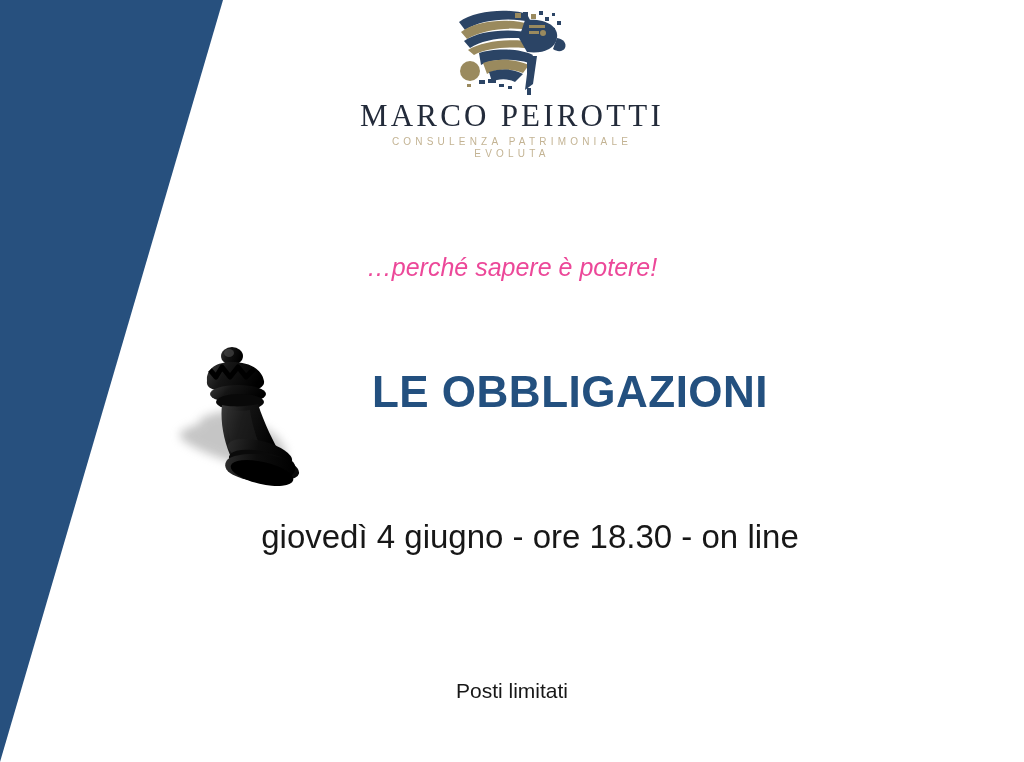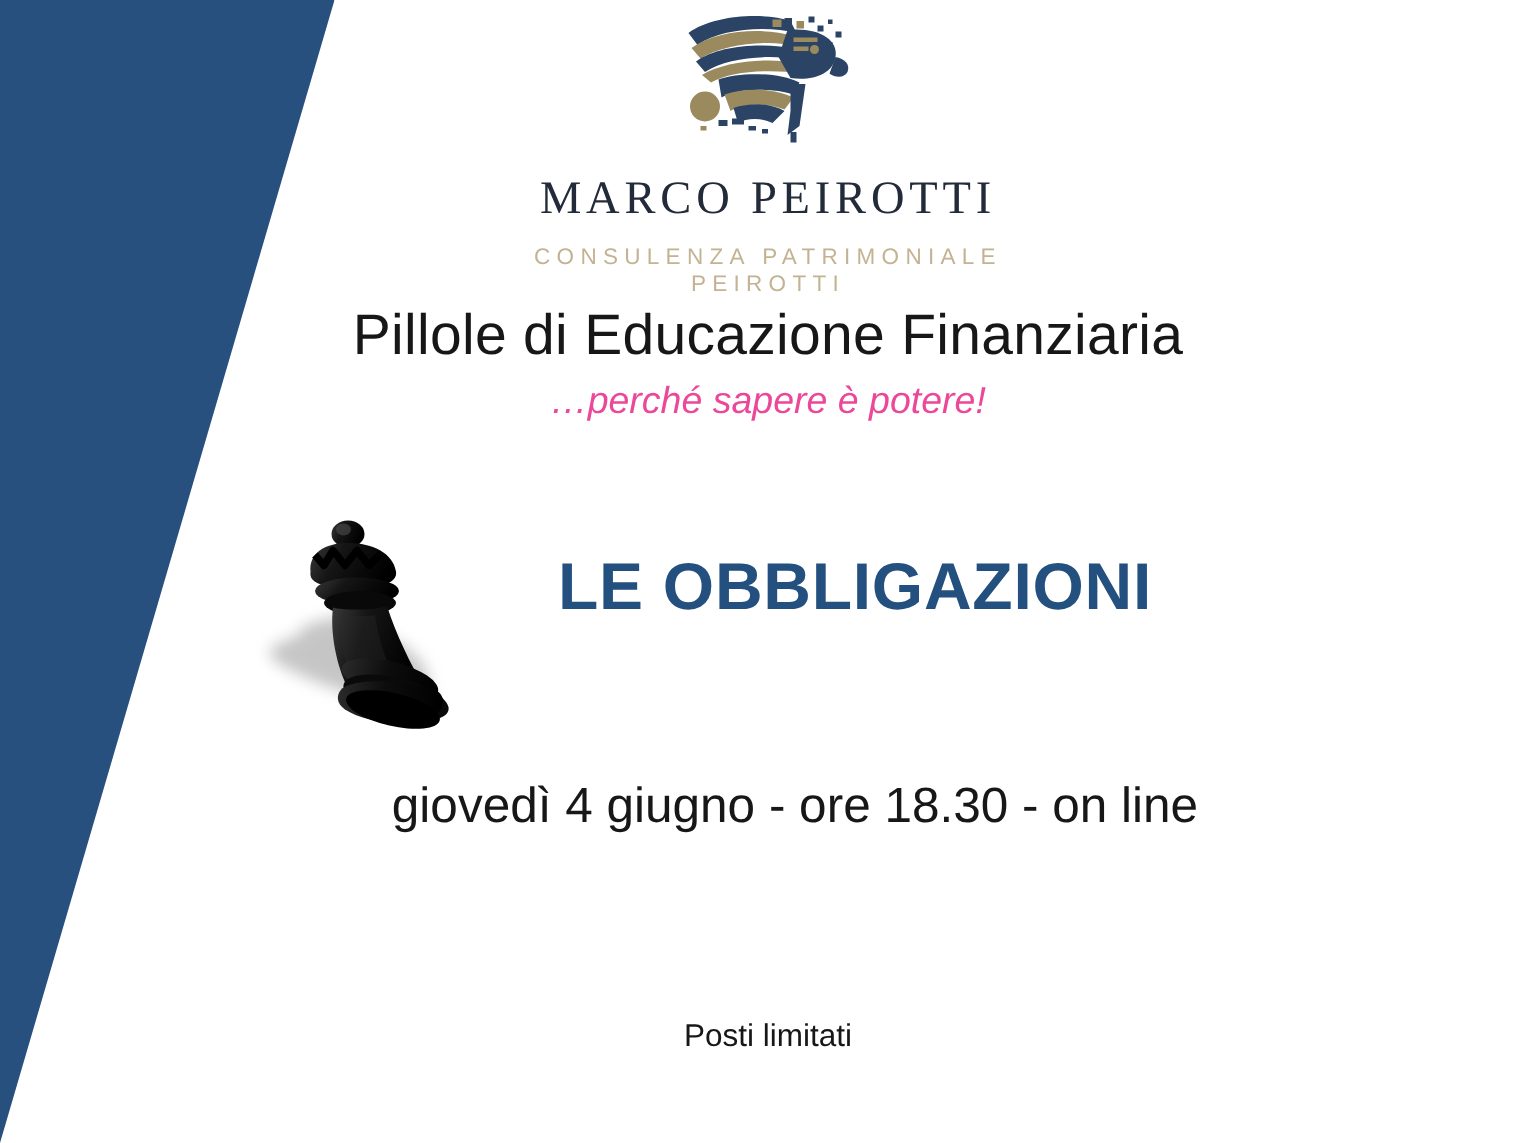--- a/index.html
+++ b/index.html
@@ -37,32 +37,32 @@
     display: flex;
     flex-direction: column;
     align-items: center;
   }
   .logo-mark {
     width: 118px;
     height: 88px;
     display: block;
   }
   .logo-wordmark {
-    margin-top: 20px;
+    margin-top: 4px;
     font-family: "Liberation Serif", serif;
     font-size: 31px;
     letter-spacing: 3.2px;
     color: #232B3A;
     white-space: nowrap;
     line-height: 1.05;
   }
   .logo-tagline {
-    margin-top: 14px;
+    margin-top: 3px;
     font-family: "Liberation Sans", sans-serif;
-    font-size: 15px;
+    font-size: 10px;
     letter-spacing: 4.2px;
     color: #C3B393;
     white-space: nowrap;
     line-height: 1.25;
     text-align: center;
   }
   .logo-tagline .l2 {
     display: block;
     letter-spacing: 4.2px;
   }
@@ -190,25 +190,24 @@
           <rect x="35" y="71" width="8" height="4" fill="#2B4465"></rect>
           <rect x="46" y="76" width="5" height="3" fill="#2B4465"></rect>
           <rect x="55" y="78" width="4" height="3" fill="#2B4465"></rect>
           <rect x="14" y="76" width="4" height="3" fill="#9A8A5E"></rect>
         </g>
       </svg>
     </span>
     <div class="logo-wordmark">MARCO PEIROTTI</div>
     <div class="logo-tagline">
       <span>CONSULENZA PATRIMONIALE</span>
-      <span class="l2">PEIROTTI</span>
+      <span class="l2">EVOLUTA</span>
     </div>
   </div>
 
-  <div class="series-title">Pillole di Educazione Finanziaria</div>
   <div class="series-subtitle">…perché sapere è potere!</div>
 
   <div class="chess-figure">
     <svg viewBox="0 0 170 165" xmlns="http://www.w3.org/2000/svg">
       <defs>
         <filter id="blurShadow" x="-50%" y="-50%" width="200%" height="200%">
           <feGaussianBlur stdDeviation="5"></feGaussianBlur>
         </filter>
         <linearGradient id="pieceGrad" x1="0" y1="0" x2="1" y2="0.3">
           <stop offset="0%" stop-color="#3a3a3a"></stop>

